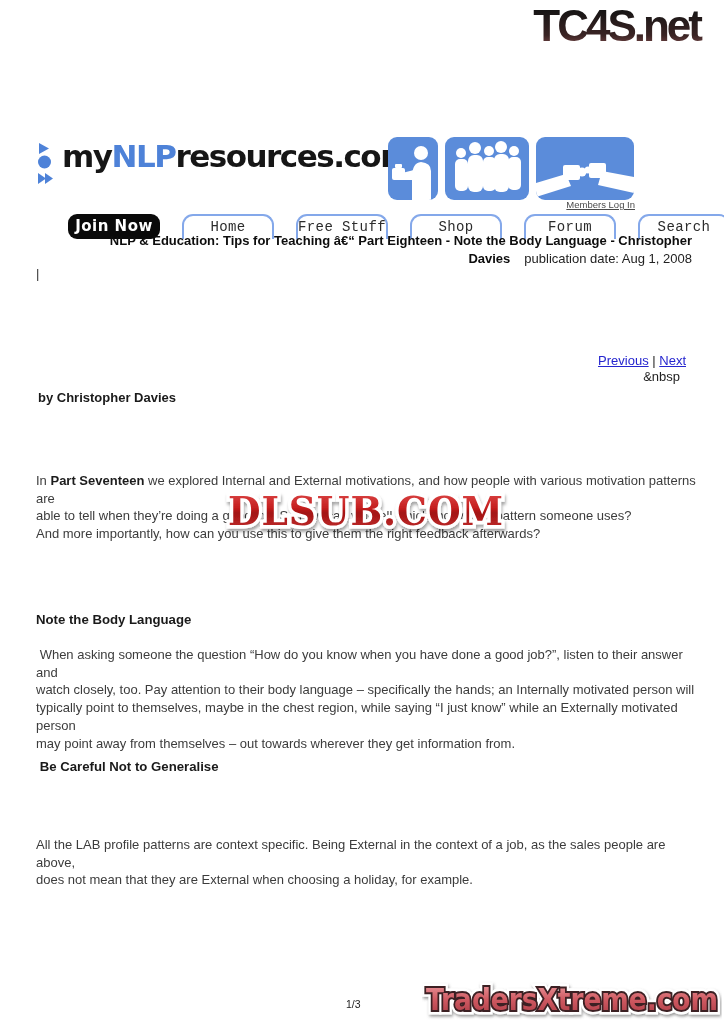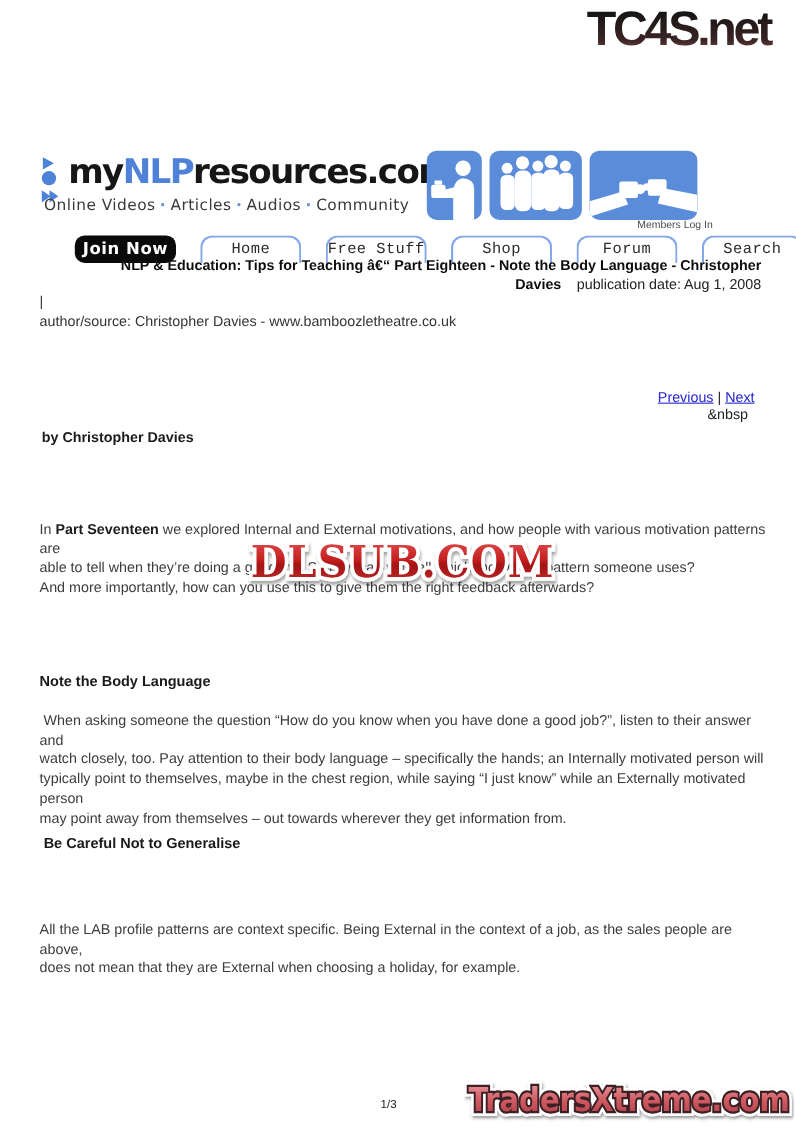--- a/index.html
+++ b/index.html
@@ -16,21 +16,21 @@
   .logo-text{font-family:"DejaVu Sans",sans-serif;font-size:31px;font-weight:bold;
              letter-spacing:-1.5px;color:#161616;line-height:36px;white-space:nowrap;}
   .logo-accent{color:#4e82d8;}
   .tagline{left:40px;top:179px;font-family:"DejaVu Sans",sans-serif;font-size:14px;
            color:#3a3a3a;letter-spacing:0.4px;white-space:nowrap;}
   .tagline .dot{color:#6a8fd8;padding:0 4px;font-weight:bold;}
 
   
   .tiles{left:388px;top:137px;display:flex;gap:7px;}
   .tile{background:#5b8cda;border-radius:9px;height:63px;overflow:hidden;}
-  .members{top:199px;right:76px;font-size:9.5px;color:#4a4a4a;}
+  .members{top:199px;right:89px;font-size:9.5px;color:#4a4a4a;text-decoration:underline;}
 
   
   .navrow{left:68px;top:214px;display:flex;gap:22px;align-items:flex-end;justify-content:center;}
   .join{width:92px;height:25px;background:#0a0a0a;color:#fff;border-radius:9px;
         font-family:"DejaVu Sans",sans-serif;font-size:15px;font-weight:bold;
         text-align:center;line-height:25px;letter-spacing:0.5px;cursor:pointer;}
   .tab{width:88px;height:23px;background:#fff;border:2px solid #84a8ea;border-bottom:none;
        border-radius:11px 11px 0 0;font-family:Liberation Mono, monospace;font-size:14px;
        color:#2c2c2c;text-align:center;line-height:23px;letter-spacing:0.4px;cursor:pointer;}
 
@@ -82,21 +82,20 @@
     <svg class="logo-icon" width="22" height="46">
       <g fill="#4e82d8">
         <polygon points="3,1 13,6.5 3,12"></polygon>
         <circle cx="8.5" cy="20" r="6.5"></circle>
         <polygon points="2,31 10,36.5 2,42"></polygon>
         <polygon points="9,31 17,36.5 9,42"></polygon>
       </g>
     </svg>
     <div class="logo-text"><span>my</span><span class="logo-accent">NLP</span><span>resources.com</span></div>
   </div>
-  <div class="abs tagline"><span>Online Videos</span><span class="dot">·</span><span>Articles</span><span class="dot">·</span><span>Audios</span><span class="dot">·</span><span>Community</span></div>
 
   <div class="abs tiles">
     <div class="tile" style="width:50px;">
       <svg width="50" height="63">
         <g fill="#ffffff">
           <circle cx="33" cy="16" r="7"></circle>
           <path d="M24,63 L24,40 Q24,26 33,25 Q43,26 43,34 L43,63 Z"></path>
           <path d="M26,33 L14,36 L14,43 L26,43 Z"></path>
           <rect x="4" y="31" width="13" height="12" rx="2"></rect>
           <rect x="7" y="27" width="7" height="4" rx="1"></rect>
@@ -142,21 +141,20 @@
     <div class="tab">Forum</div>
     <div class="tab">Search</div>
   </div>
 
   <div class="abs title">
     <div>NLP &amp; Education: Tips for Teaching â€“ Part Eighteen - Note the Body Language - Christopher</div>
     <div><span>Davies</span><span class="date">publication date: Aug 1, 2008</span></div>
   </div>
 
   <div class="abs pipe">|</div>
-  <div class="abs source">author/source: Christopher Davies - www.bamboozletheatre.co.uk</div>
 
   <div class="abs prevnext">
     <div><a>Previous</a> <span>|</span> <a>Next</a></div>
     <div class="nbspline">&amp;nbsp</div>
   </div>
 
   <div class="abs byline">by Christopher Davies</div>
 
   <div class="abs para p1"><span>In </span><b>Part Seventeen</b><span> we explored Internal and External motivations, and how people with various motivation patterns are
 able to tell when they’re doing a good job. So how can you tell which motivation pattern someone uses?

